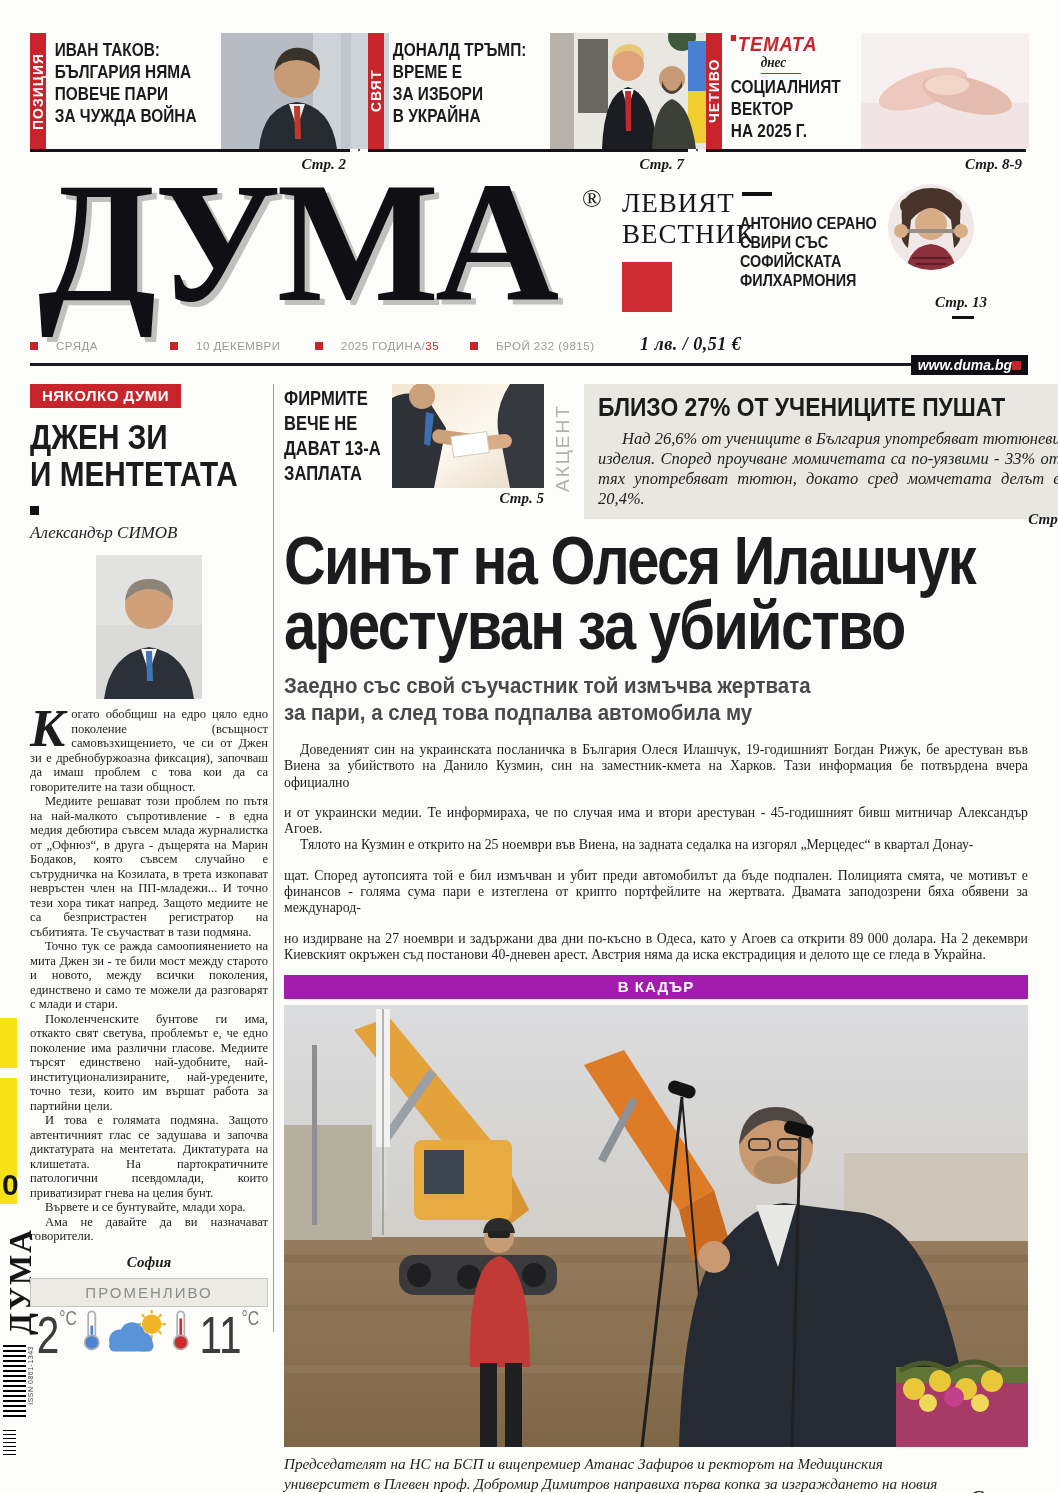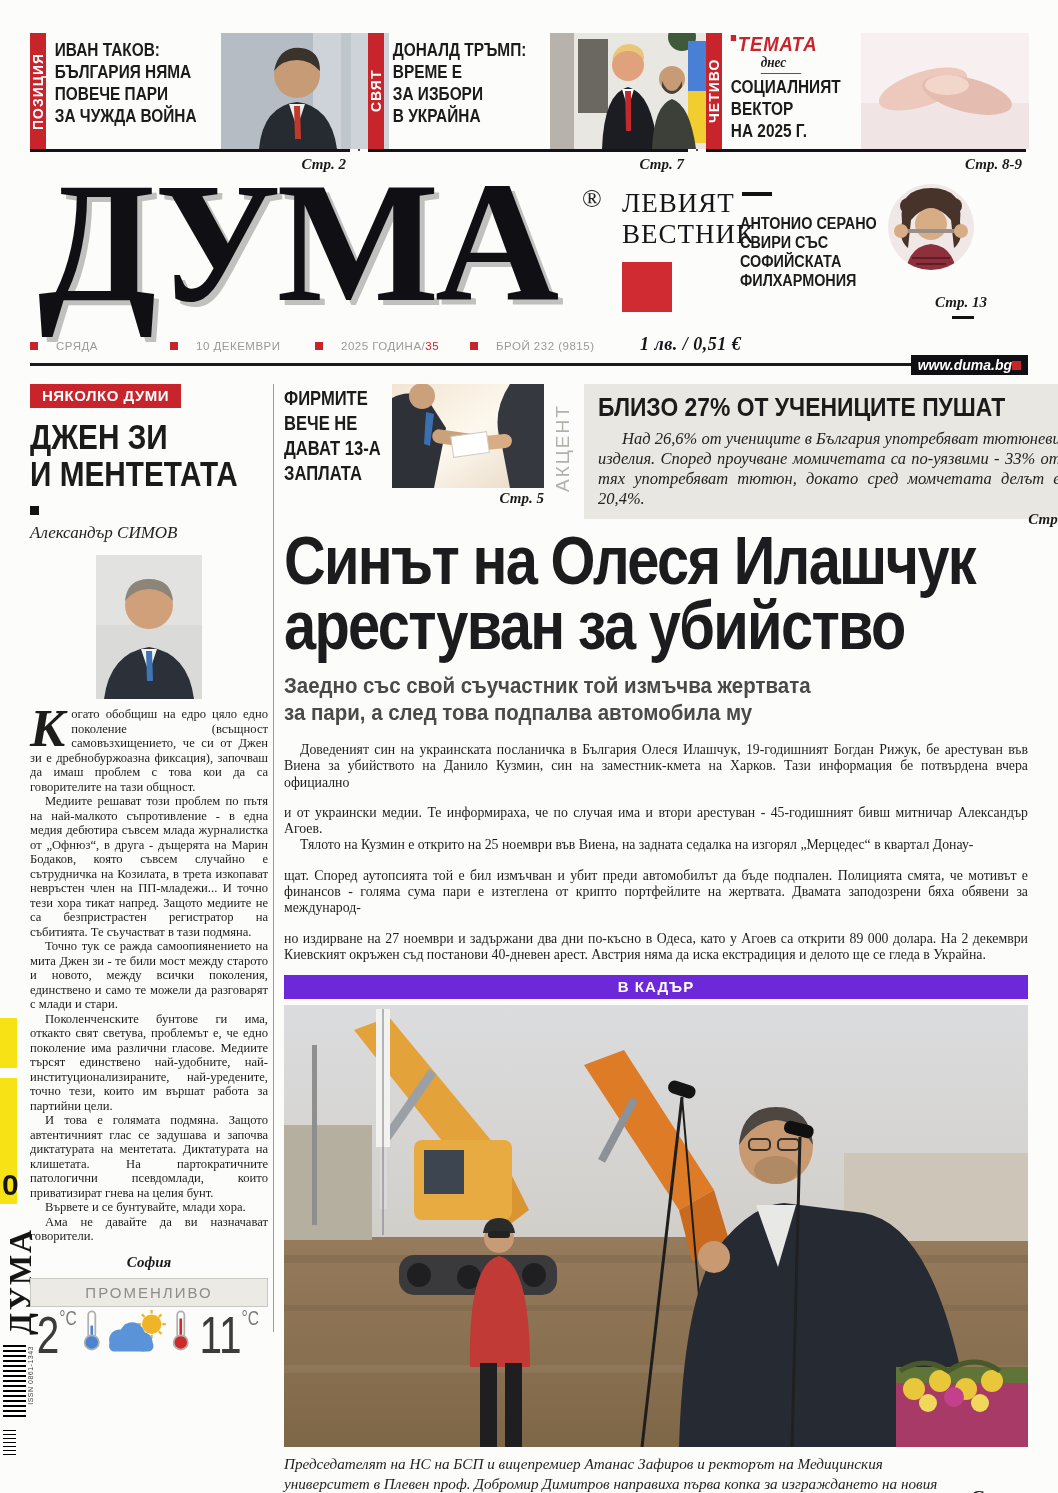--- a/index.html
+++ b/index.html
@@ -120,21 +120,21 @@
   .headline{margin-top:16px;font-family:"Liberation Sans",sans-serif;font-weight:bold;font-size:68px;
             line-height:65px;letter-spacing:-2px;color:#1c1c1f;transform:scaleX(.85);
             transform-origin:left top;white-space:nowrap;}
   .subhead{margin-top:14px;font-family:"Liberation Sans",sans-serif;font-weight:bold;font-size:22px;
            line-height:27px;color:#4a4a4a;transform:scaleX(.93);transform-origin:left top;
            white-space:nowrap;letter-spacing:0;}
   .cols{display:flex;gap:14px;margin-top:16px;flex-direction:column;}
   .col{flex:1;font-size:13.8px;line-height:16.3px;text-align:justify;color:#1e1e1e;}
   .col p{margin:0;}
   .col p.ind{text-indent:16px;}
-  .kadar-bar{margin-top:12px;background:#6d28d9;color:#fff;font-family:"Liberation Sans",sans-serif;
+  .kadar-bar{margin-top:12px;background:#a21caf;color:#fff;font-family:"Liberation Sans",sans-serif;
              font-weight:bold;font-size:15px;text-align:center;padding:3px 0 4px;letter-spacing:1px;}
   .big-photo{display:block;margin-top:6px;}
   .caption-row{display:flex;margin-top:7px;}
   .caption{flex:1;font-style:italic;font-size:15.2px;line-height:19.5px;color:#1f1f1f;}
   .caption-page{width:58px;display:flex;align-items:flex-end;justify-content:flex-end;
                 font-style:italic;font-weight:bold;font-size:20px;padding-bottom:19px;}
 </style>
 </head>
 <body>
 

